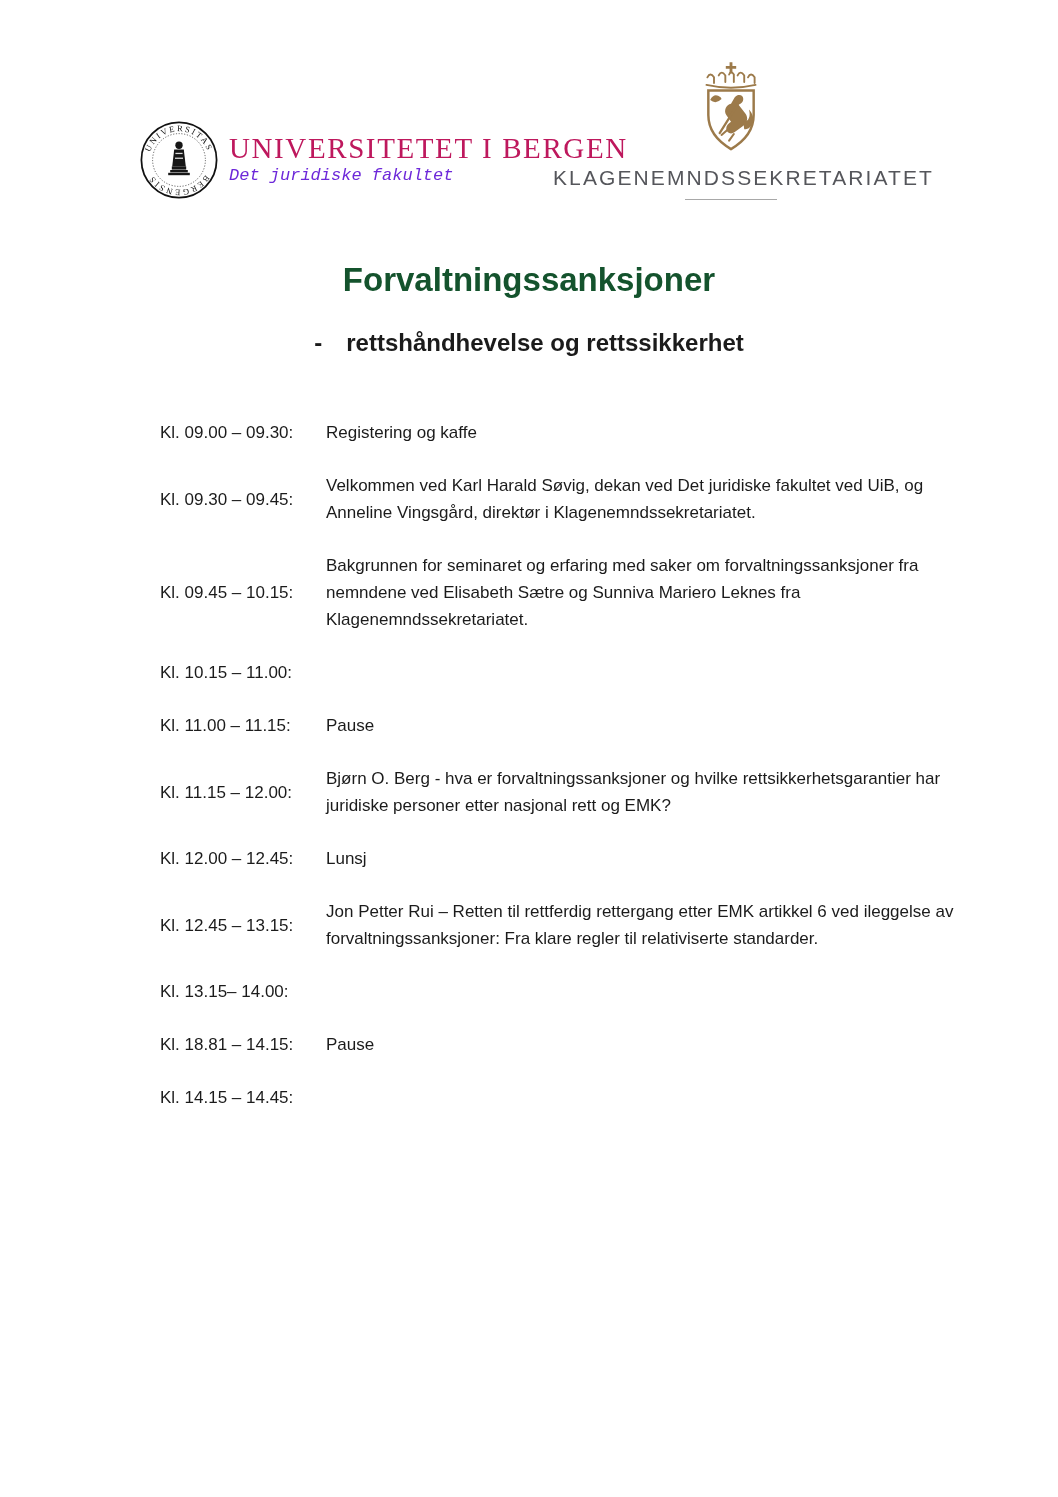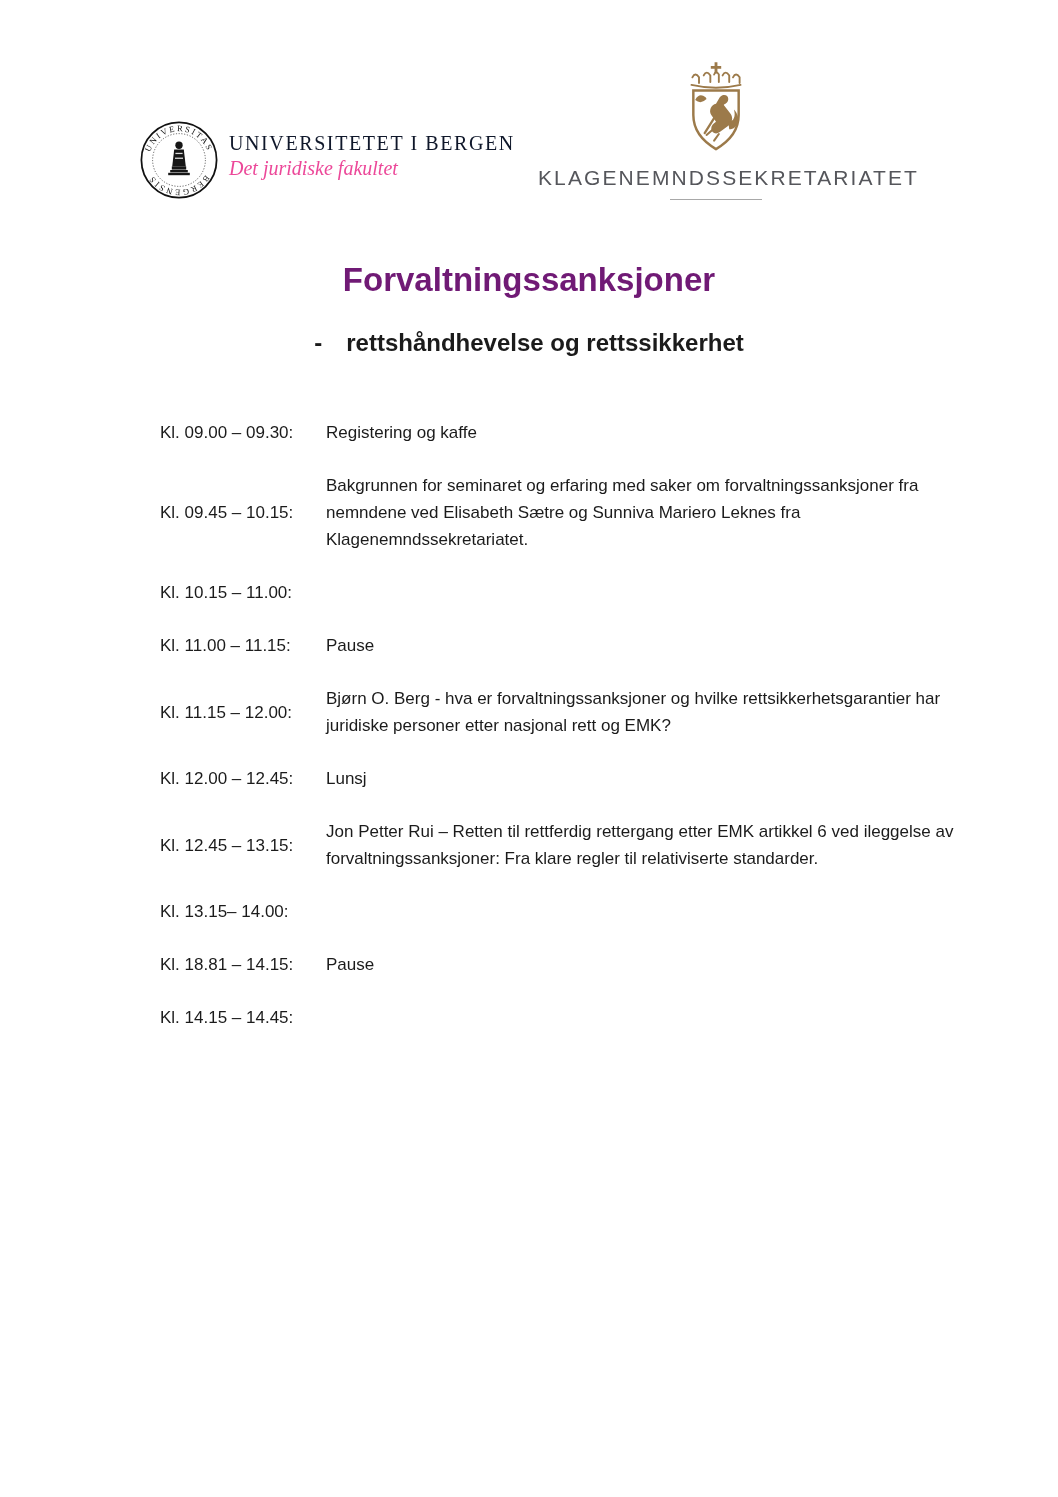--- a/index.html
+++ b/index.html
@@ -18,38 +18,38 @@
     position: absolute;
     left: 137px;
     top: 120px;
     display: flex;
     align-items: flex-start;
   }
   .uib-seal { width: 84px; height: 80px; }
   .uib-text { margin-left: 8px; margin-top: 13px; }
   .uib-name {
     font-family: "Liberation Serif", serif;
-    font-size: 20px;
+    font-size: 29px;
     letter-spacing: 1.6px;
-    color: #0f172a;
+    color: #be185d;
     line-height: 1.05;
     white-space: nowrap;
   }
   .uib-dept {
-    font-family: Liberation Serif, serif;
+    font-family: Liberation Mono, monospace;
     font-style: italic;
-    font-size: 20px;
-    color: #ec4899;
+    font-size: 17px;
+    color: #6d28d9;
     margin-top: 3px;
   }
 
   
   .kns-logo {
     position: absolute;
-    left: 538px;
+    left: 553px;
     top: 61px;
     width: 356px;
     text-align: center;
   }
   .kns-arms { width: 68px; height: 95px; display: inline-block; }
   .kns-name {
     font-size: 21px;
     letter-spacing: 2.1px;
     color: #55565b;
     margin-top: 6px;
@@ -64,21 +64,21 @@
 
   
   .title {
     position: absolute;
     top: 262px;
     left: 0;
     width: 100%;
     text-align: center;
     font-size: 33px;
     font-weight: bold;
-    color: #701a75;
+    color: #14532d;
     margin: 0;
     line-height: 1.1;
   }
   .subtitle {
     position: absolute;
     top: 329px;
     left: 0;
     width: 100%;
     display: flex;
     justify-content: center;
@@ -181,20 +181,24 @@
     <span class="dash">-</span>
     <span>rettshåndhevelse og rettssikkerhet</span>
   </div>
 
   <div class="schedule">
     <div class="row">
       <span class="time">Kl. 09.00 – 09.30:</span>
       <span class="desc">Registering og kaffe</span>
     </div>
     <div class="row">
+      <span class="time">Kl. 09.30 – 09.45:</span>
+      <span class="desc">Velkommen ved Karl Harald Søvig, dekan ved Det juridiske fakultet ved UiB, og Anneline Vingsgård, direktør i Klagenemndssekretariatet.</span>
+    </div>
+    <div class="row">
       <span class="time">Kl. 09.45 – 10.15:</span>
       <span class="desc">Bakgrunnen for seminaret og erfaring med saker om forvaltningssanksjoner fra nemndene ved Elisabeth Sætre og Sunniva Mariero Leknes fra Klagenemndssekretariatet.</span>
     </div>
     <div class="row">
       <span class="time">Kl. 10.15 – 11.00:</span>
     </div>
     <div class="row">
       <span class="time">Kl. 11.00 – 11.15:</span>
       <span class="desc">Pause</span>
     </div>

